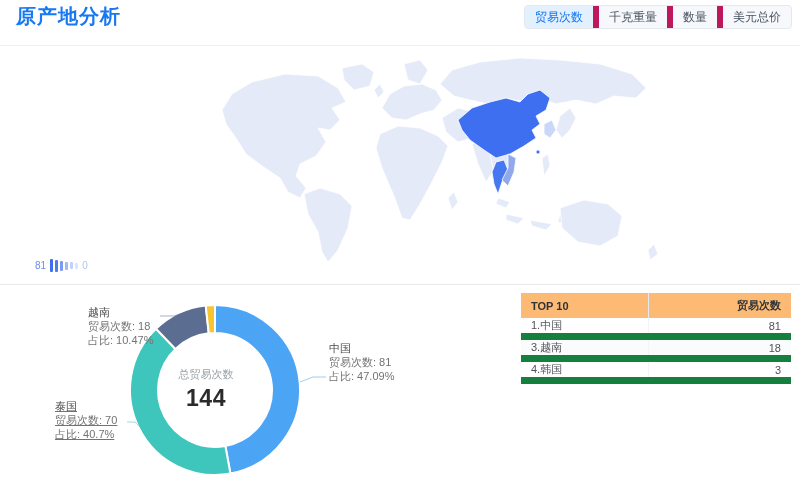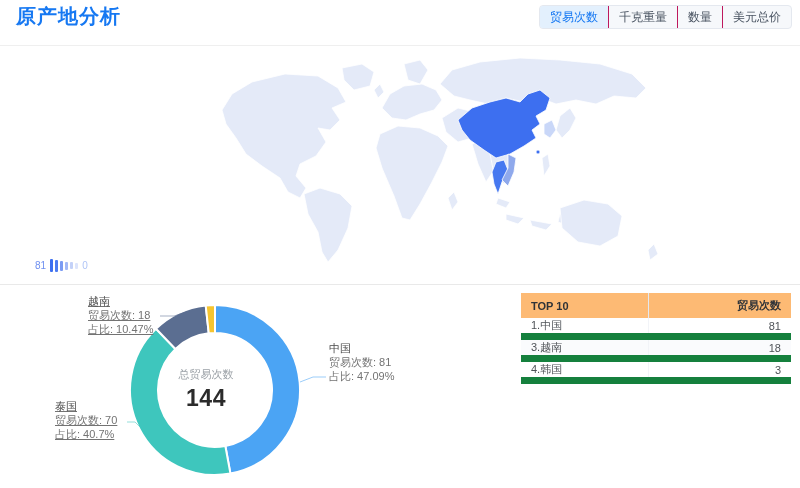--- a/index.html
+++ b/index.html
@@ -9,40 +9,40 @@
   .page{position:relative;width:800px;height:488px;background:#fff;}
 
   
   .header{display:flex;align-items:center;justify-content:space-between;height:46px;
           padding:0 8px 12px 16px;border-bottom:1px solid #EFEFEF;}
   .title{font-size:20px;font-weight:bold;color:var(--accent);letter-spacing:1px;}
   .controls{display:flex;gap:10px;align-items:center;}
   .tab-group{display:flex;border:1px solid #E4E8EF;border-radius:4px;overflow:hidden;background:#F6F8FB;}
   .tab{display:flex;align-items:center;gap:4px;padding:4px 10px;font-size:12px;line-height:14px;
        color:#4A5462;background:transparent;border:none;cursor:pointer;white-space:nowrap;}
-  .tab + .tab{border-left:1px solid #be185d;}
+  .tab + .tab{border-left:6px solid #be185d;}
   .tab.active{background:#E3F0FD;color:var(--accent);border-left-color:#E3F0FD;}
   .tab-icon{display:inline-flex;align-items:center;}
 
   
   .map-section{position:relative;height:238px;background:#fff;}
   .geo{stroke:#FFFFFF;stroke-width:0.8;stroke-linejoin:round;}
   .land{fill:var(--map-base);}
   .map-legend{position:absolute;left:35px;bottom:12px;display:flex;align-items:center;gap:4px;}
   .lg-max{font-size:10px;color:#6E8FF0;}
   .lg-min{font-size:10px;color:#AFC4F7;}
   .lg-bars{display:flex;align-items:center;gap:2px;}
   .lg-bars span{display:inline-block;width:3px;border-radius:1px;}
 
   
   .bottom{display:flex;height:204px;border-top:1px solid #E9E9E9;}
   .donut-area{position:relative;width:520px;height:204px;flex:none;}
   .pie-label{position:absolute;font-size:11px;line-height:14px;color:#737373;}
   .pie-label .name{color:#4A4A4A;}
-  .pie-label.vn{left:88px;top:9px;text-decoration:underline;}
+  .pie-label.vn{left:88px;top:20px;}
   .pie-label.cn{left:329px;top:56px;}
   .pie-label.th{left:55px;top:114px;text-decoration:underline;}
   .donut-center{position:absolute;left:206px;top:104px;transform:translate(-50%,-50%);text-align:center;}
   .donut-center .t{font-size:11px;color:#9AA0A6;}
   .donut-center .v{font-size:23px;color:#2B2B2B;font-weight:600;margin-top:3px;letter-spacing:0.5px;}
 
   
   .table-area{width:270px;margin:8px 9px 0 auto;}
   table{width:100%;border-collapse:collapse;font-size:11px;}
   thead th{background:#fdba74;height:25px;font-weight:bold;color:#2F3338;padding:0 10px;}

